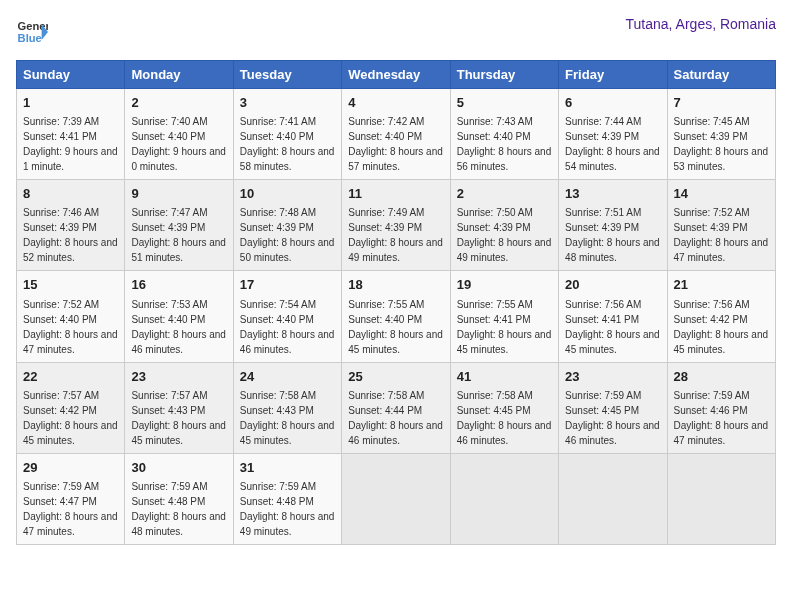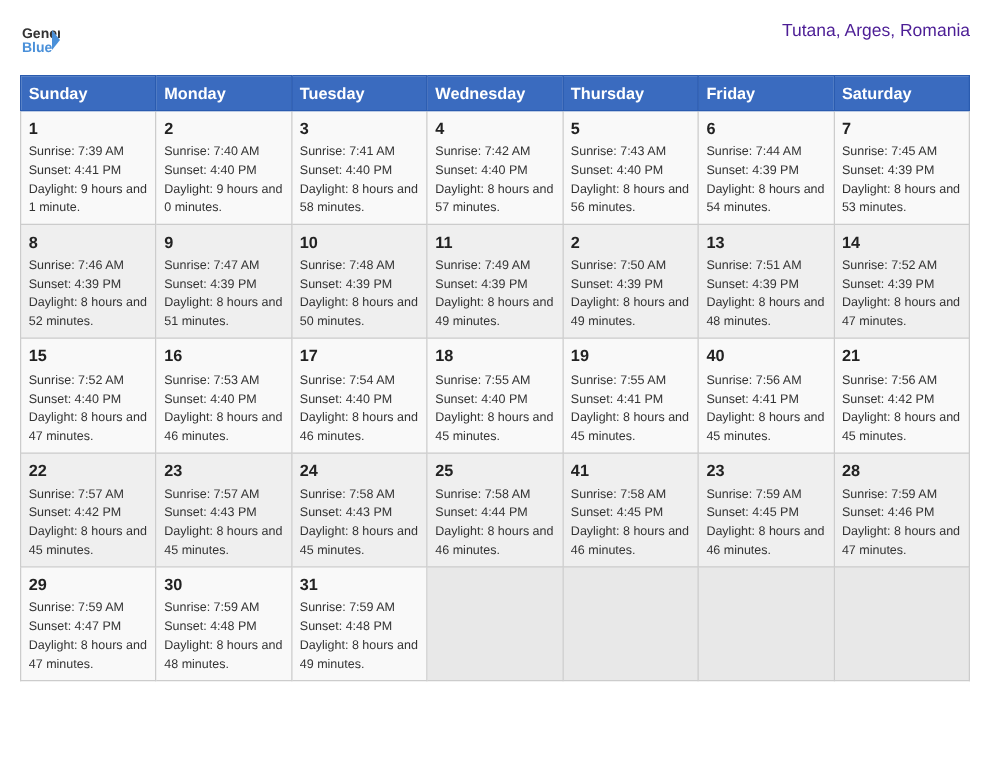--- a/index.html
+++ b/index.html
@@ -129,21 +129,21 @@
         <td><span class="day-num">2</span><span class="day-info">Sunrise: 7:50 AM<br>Sunset: 4:39 PM<br>Daylight: 8 hours and 49 minutes.</span></td>
         <td><span class="day-num">13</span><span class="day-info">Sunrise: 7:51 AM<br>Sunset: 4:39 PM<br>Daylight: 8 hours and 48 minutes.</span></td>
         <td><span class="day-num">14</span><span class="day-info">Sunrise: 7:52 AM<br>Sunset: 4:39 PM<br>Daylight: 8 hours and 47 minutes.</span></td>
       </tr>
       <tr>
         <td><span class="day-num">15</span><span class="day-info">Sunrise: 7:52 AM<br>Sunset: 4:40 PM<br>Daylight: 8 hours and 47 minutes.</span></td>
         <td><span class="day-num">16</span><span class="day-info">Sunrise: 7:53 AM<br>Sunset: 4:40 PM<br>Daylight: 8 hours and 46 minutes.</span></td>
         <td><span class="day-num">17</span><span class="day-info">Sunrise: 7:54 AM<br>Sunset: 4:40 PM<br>Daylight: 8 hours and 46 minutes.</span></td>
         <td><span class="day-num">18</span><span class="day-info">Sunrise: 7:55 AM<br>Sunset: 4:40 PM<br>Daylight: 8 hours and 45 minutes.</span></td>
         <td><span class="day-num">19</span><span class="day-info">Sunrise: 7:55 AM<br>Sunset: 4:41 PM<br>Daylight: 8 hours and 45 minutes.</span></td>
-        <td><span class="day-num">40</span><span class="day-info">Sunrise: 7:56 AM<br>Sunset: 4:41 PM<br>Daylight: 8 hours and 45 minutes.</span></td>
+        <td><span class="day-num">20</span><span class="day-info">Sunrise: 7:56 AM<br>Sunset: 4:41 PM<br>Daylight: 8 hours and 45 minutes.</span></td>
         <td><span class="day-num">21</span><span class="day-info">Sunrise: 7:56 AM<br>Sunset: 4:42 PM<br>Daylight: 8 hours and 45 minutes.</span></td>
       </tr>
       <tr>
         <td><span class="day-num">22</span><span class="day-info">Sunrise: 7:57 AM<br>Sunset: 4:42 PM<br>Daylight: 8 hours and 45 minutes.</span></td>
         <td><span class="day-num">23</span><span class="day-info">Sunrise: 7:57 AM<br>Sunset: 4:43 PM<br>Daylight: 8 hours and 45 minutes.</span></td>
         <td><span class="day-num">24</span><span class="day-info">Sunrise: 7:58 AM<br>Sunset: 4:43 PM<br>Daylight: 8 hours and 45 minutes.</span></td>
         <td><span class="day-num">25</span><span class="day-info">Sunrise: 7:58 AM<br>Sunset: 4:44 PM<br>Daylight: 8 hours and 46 minutes.</span></td>
         <td><span class="day-num">41</span><span class="day-info">Sunrise: 7:58 AM<br>Sunset: 4:45 PM<br>Daylight: 8 hours and 46 minutes.</span></td>
         <td><span class="day-num">23</span><span class="day-info">Sunrise: 7:59 AM<br>Sunset: 4:45 PM<br>Daylight: 8 hours and 46 minutes.</span></td>
         <td><span class="day-num">28</span><span class="day-info">Sunrise: 7:59 AM<br>Sunset: 4:46 PM<br>Daylight: 8 hours and 47 minutes.</span></td>

